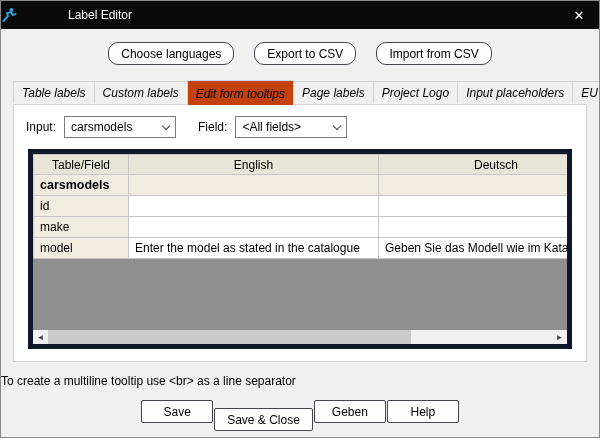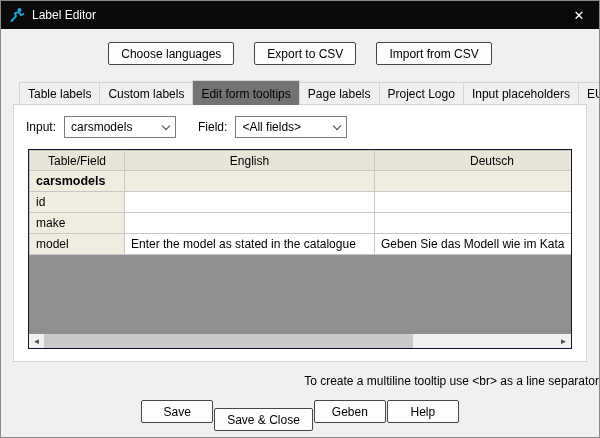--- a/index.html
+++ b/index.html
@@ -10,57 +10,57 @@
     width: 600px; height: 438px;
     background: #f0f0f0;
     border: 1px solid #8a8a8a;
     position: relative;
     overflow: hidden;
   }
 
   
   .titlebar {
     height: 28px; background: #0a0a0a; color: #fff;
-    display: flex; align-items: center; padding-left: 8px;
+    display: flex; align-items: center;  gap: 44px;
   }
   .titlebar .app-icon { width: 16px; height: 16px; margin-right: 7px; flex: 0 0 auto; }
   .titlebar .title { font-size: 12px; }
   .titlebar .close-btn {
     margin-left: auto; width: 40px; height: 28px;
     display: flex; align-items: center; justify-content: center;
     color: #fff; font-size: 13px; cursor: pointer;
   }
 
   
   .btn {
     height: 23px; background: #fdfdfd;
     border: 1px solid #45454e; border-radius: 2px;
     font-family: "Liberation Sans", sans-serif; font-size: 12px;
     padding: 0 12px; cursor: pointer; color: #000;
   }
 
   .toolbar {
     margin-top: 13px; display: flex; justify-content: center; gap: 20px;
   }
-  .toolbar .btn { min-width: 100px; }
+  .toolbar .btn { min-width: 100px; border-radius: 10px; }
 
   
   .tabs {
-    display: flex; align-items: flex-end;
-    padding: 0 18px; margin-top: 15px;
-    position: relative; z-index: 2; height: 24px;
+    display: flex; align-items: center;
+    padding: 0 12px; margin-top: 15px;
+    position: relative; z-index: 2; height: 24px; font-style: italic;
   }
   .tab {
     border: 1px solid #d4d4d4; border-bottom: none;
     background: #f0f0f0; padding: 4px 8px 4px;
     font-size: 12px; white-space: nowrap; cursor: pointer;
     margin-right: -1px; height: 22px;
   }
   .tab.active {
-    background: #737373; height: 25px; padding-top: 6px;
+    background: #c2410c; height: 25px; padding-top: 6px;
     margin-bottom: -1px; position: relative; z-index: 3;
   }
 
   
   .panel {
     margin: 0 12px; height: 258px;
     background: #fff; border: 1px solid #d4d4d4;
     position: relative; z-index: 1;
   }
 
@@ -83,21 +83,21 @@
   .combo .chev i {
     display: block; width: 6px; height: 6px;
     border-right: 1.5px solid #444; border-bottom: 1.5px solid #444;
     transform: rotate(45deg); margin-top: -3px;
   }
   .filters .gap { width: 22px; }
 
   
   .grid {
     margin: 11px 14px 0 14px; height: 200px;
-    border: 1px solid #0f172a; background: #8f8f8f;
+    border: 5px solid #0f172a; background: #8f8f8f;
     position: relative; overflow: hidden;
   }
   table.data {
     border-collapse: collapse; table-layout: fixed; width: 580px;
     background: transparent;
   }
   table.data th, table.data td {
     border: 1px solid #c6c6c6; font-weight: normal;
     font-size: 12px; padding: 0 6px; white-space: nowrap; overflow: hidden;
   }
@@ -116,21 +116,21 @@
     width: 15px; display: flex; align-items: center; justify-content: center;
     font-size: 8px; color: #4a4a4a; cursor: pointer; flex: 0 0 auto;
   }
   .hscroll .track { flex: 1; position: relative; }
   .hscroll .thumb {
     position: absolute; left: 0; top: 0; bottom: 0; width: 72%;
     background: #c9c9c9; cursor: pointer;
   }
 
   
-  .hint { margin-top: 12px; text-align: right; font-size: 12px; }
+  .hint { margin-top: 12px; text-align: left; font-size: 12px; }
   .footer {
     margin-top: 12px; display: flex; justify-content: center; gap: 1px;
   }
   .footer .btn { min-width: 72px; }
   .footer .btn.wide { min-width: 86px; margin-top: 8px; }
 </style>
 </head>
 <body>
 
 <div class="window">

